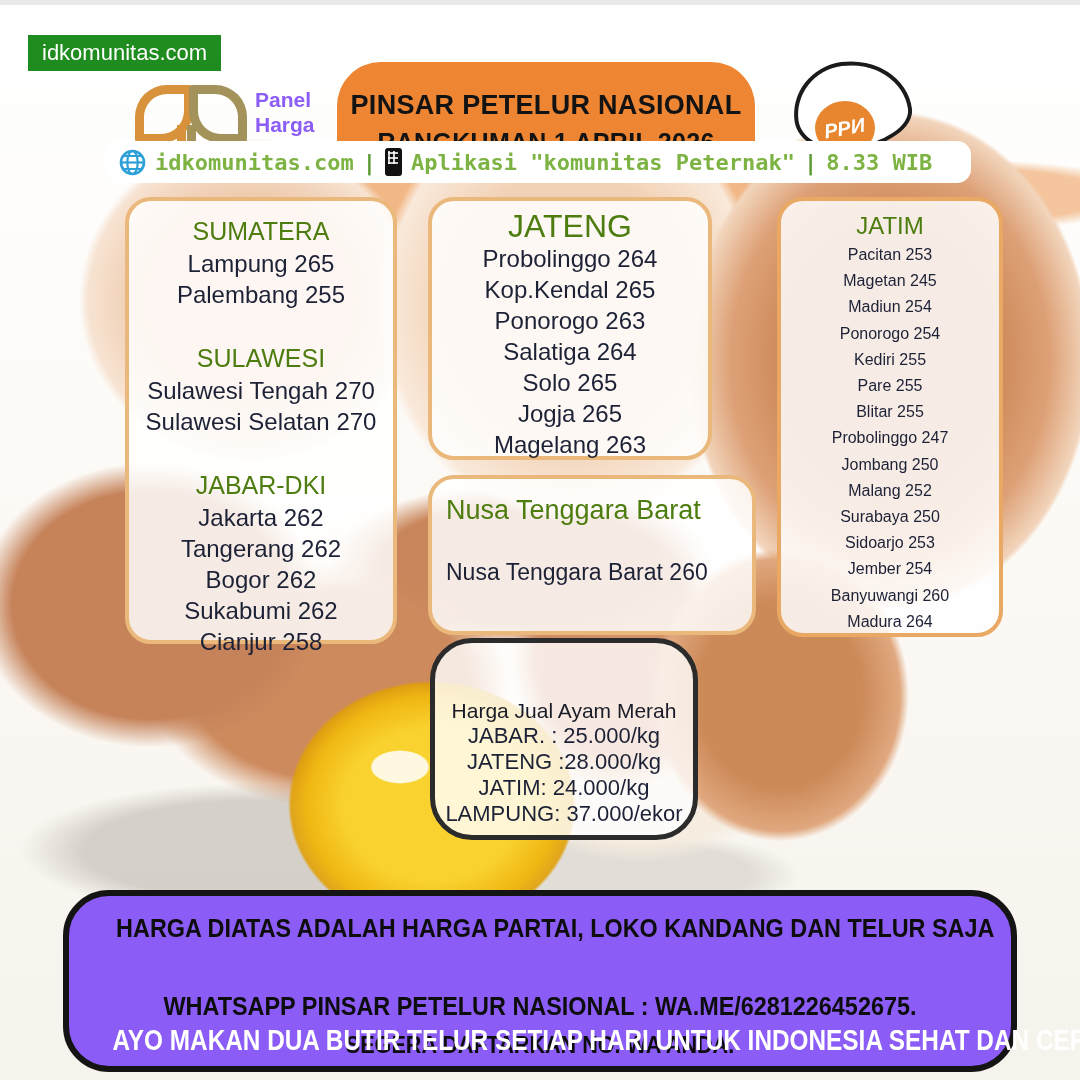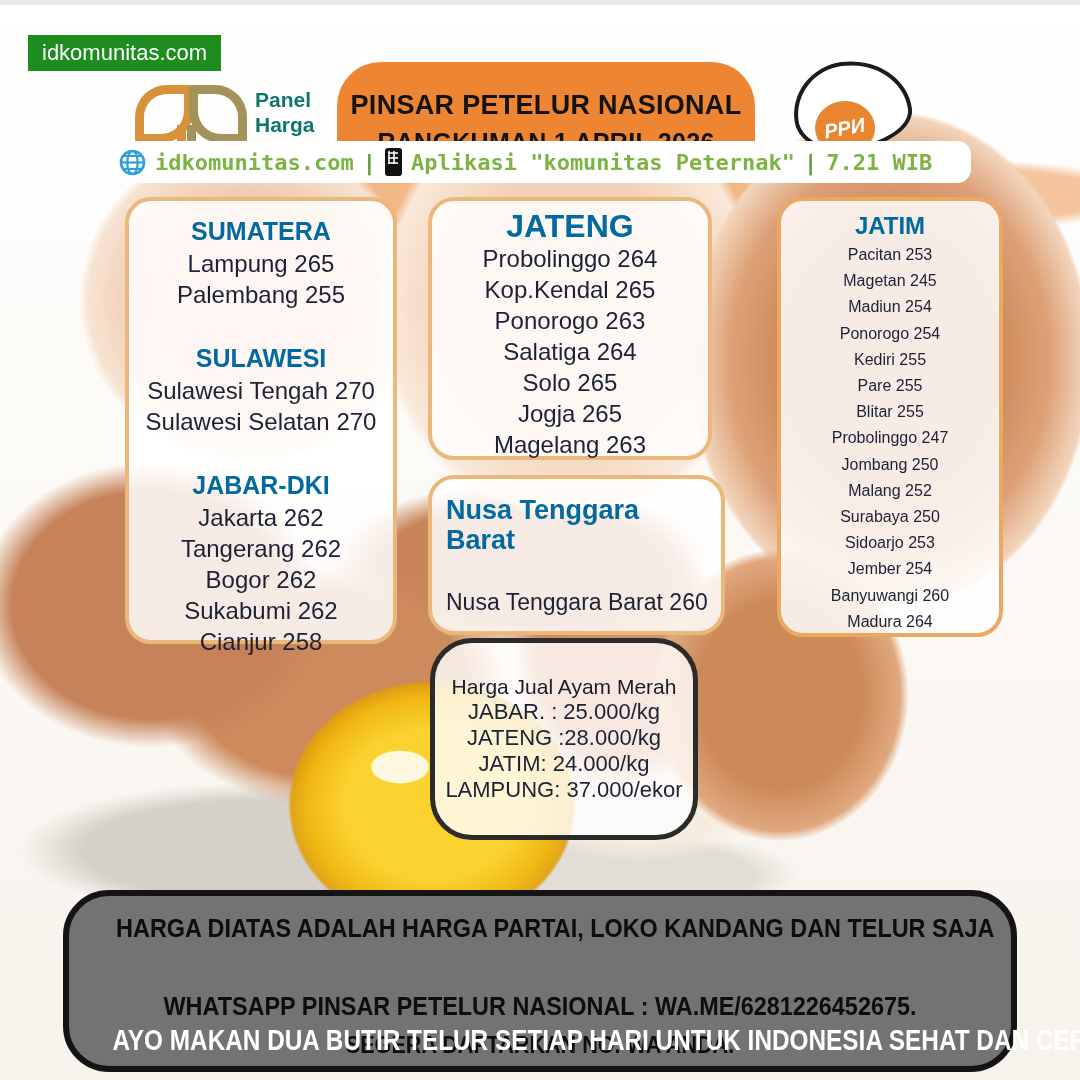--- a/index.html
+++ b/index.html
@@ -42,21 +42,21 @@
   .badge{position:absolute;left:28px;top:30px;z-index:5;background:#1E8C1E;color:#fff;
          font-size:22px;padding:5px 14px;line-height:1.2;}
   .logo{position:absolute;left:133px;top:80px;z-index:1;display:flex;gap:12px;}
   .leaves{position:relative;width:110px;height:78px;}
   .leaf-l{position:absolute;left:2px;top:0;width:40px;height:40px;border:9px solid #D8923C;
           border-radius:55% 4px 55% 4px;}
   .leaf-r{position:absolute;left:56px;top:0;width:40px;height:40px;border:9px solid #A3925A;
           border-radius:4px 55% 4px 55%;}
   .stem-l{position:absolute;left:44px;top:40px;width:9px;height:38px;background:#D8923C;border-radius:0 0 3px 3px;}
   .stem-r{position:absolute;left:54px;top:40px;width:9px;height:38px;background:#A3925A;border-radius:0 0 3px 3px;}
-  .logo-text{color:#0f766e;font-size:21px;font-weight:700;line-height:25px;padding-top:2px;}
+  .logo-text{color:#8b5cf6;font-size:21px;font-weight:700;line-height:25px;padding-top:2px;}
 
   .header{position:absolute;left:337px;top:57px;width:418px;height:112px;z-index:2;
           background:#ED8532;border-radius:44px 44px 0 0;text-align:center;color:#131313;}
   .header .t1{font-size:27px;font-weight:800;margin-top:28px;letter-spacing:.3px;}
   .header .t2{font-size:25px;font-weight:800;margin-top:7px;letter-spacing:.3px;}
 
   .ppn{position:absolute;left:793px;top:56px;width:118px;height:90px;z-index:2;}
   .ppn .egg{position:absolute;inset:0;background:#fff;border:4px solid #1b1b1b;
             border-radius:46% 54% 56% 44% / 58% 62% 38% 42%;transform:rotate(-8deg);}
   .ppn .disc{position:absolute;left:22px;top:40px;width:60px;height:54px;background:#E8862F;
@@ -68,49 +68,49 @@
            font-family:"DejaVu Sans Mono",monospace;font-weight:700;font-size:22px;color:#7DB343;white-space:nowrap;}
   .infobar .sep{color:#5b9a33;}
   .phone{width:17px;height:28px;background:#111;border-radius:3px;flex:0 0 auto;
          background-image:repeating-linear-gradient(0deg,rgba(255,255,255,.8) 0 2px,transparent 2px 5px),
                           repeating-linear-gradient(90deg,rgba(255,255,255,.8) 0 2px,transparent 2px 5px);
          background-size:10px 13px;background-position:3px 3px;background-repeat:no-repeat;}
 
   
   .box{position:absolute;z-index:2;background:rgba(255,255,255,.84);border:4px solid #EBB87C;
        border-radius:26px;box-sizing:border-box;color:#1c2136;text-align:center;}
-  .box .title{font-weight:700;color:#0369a1;}
+  .box .title{font-weight:400;color:#4d7c0f;}
   .row{white-space:nowrap;}
 
   .box-left{left:125px;top:192px;width:272px;height:447px;padding-top:13px;}
   .box-left .title{font-size:25px;line-height:34px;}
   .box-left .row{font-size:24px;line-height:31px;}
   .box-left .group{margin-bottom:31px;}
   .box-left .group:last-child{margin-bottom:0;}
 
   .box-jateng{left:428px;top:192px;width:284px;height:263px;padding-top:9px;}
   .box-jateng .title{font-size:32px;line-height:33px;}
   .box-jateng .row{font-size:24px;line-height:31px;}
 
-  .box-ntb{left:428px;top:470px;width:297px;height:160px;text-align:left;padding:16px 14px;}
+  .box-ntb{left:428px;top:470px;width:328px;height:160px;text-align:left;padding:16px 14px;}
   .box-ntb .title{font-size:27px;line-height:30px;}
   .box-ntb .row{font-size:23px;margin-top:34px;}
 
   .box-ayam{left:430px;top:633px;width:268px;height:202px;border:5px solid #2b2b2b;border-radius:42px;
-            background:rgba(255,255,255,.8);display:flex;flex-direction:column;justify-content:center;
-            padding:24px 4px;}
+            background:rgba(255,255,255,.8);display:flex;flex-direction:column;justify-content:flex-end;
+            padding:8px 4px;}
   .box-ayam .title{font-size:21px;font-weight:400;color:#191c28;}
   .box-ayam .row{font-size:22px;}
 
   .box-jatim{left:777px;top:192px;width:226px;height:440px;padding-top:9px;border-color:#e9a964;}
   .box-jatim .title{font-size:24px;line-height:32px;}
   .box-jatim .row{font-size:16px;line-height:26.2px;}
 
   
-  .footer{position:absolute;left:63px;top:885px;width:954px;height:182px;z-index:3;background:#737373;
+  .footer{position:absolute;left:63px;top:885px;width:954px;height:182px;z-index:3;background:#8b5cf6;
           border:6px solid #141414;border-radius:46px;box-sizing:border-box;text-align:center;color:#0d0d0d;}
   .footer .cond{white-space:nowrap;transform:scaleX(.9);transform-origin:center;font-weight:800;}
   .footer .l1{font-size:26px;margin-top:17px;}
   .footer .l2{font-size:26px;margin-top:47px;}
   .footer .l3{font-size:24px;margin-top:9px;}
   .footer .l4{position:absolute;left:-38px;right:-38px;bottom:9px;color:#fff;font-size:29px;
               transform:scaleX(.84);}
 </style>
 </head>
 <body>
@@ -152,21 +152,21 @@
       <ellipse cx="13.5" cy="13.5" rx="5.2" ry="11.5" fill="none" stroke="#2da0d8" stroke-width="2.2"></ellipse>
       <line x1="2" y1="13.5" x2="25" y2="13.5" stroke="#2da0d8" stroke-width="2.2"></line>
       <line x1="4" y1="7" x2="23" y2="7" stroke="#2da0d8" stroke-width="2"></line>
       <line x1="4" y1="20" x2="23" y2="20" stroke="#2da0d8" stroke-width="2"></line>
     </svg>
     <span>idkomunitas.com</span>
     <span class="sep">|</span>
     <span class="phone"></span>
     <span>Aplikasi "komunitas Peternak"</span>
     <span class="sep">|</span>
-    <span>7.21 WIB</span>
+    <span>8.33 WIB</span>
   </div>
 
   <div class="box box-left">
     <div class="group">
       <div class="title">SUMATERA</div>
       <div>
 
       <div class="row"><span>Lampung</span> <span>265</span></div>
           <div class="row"><span>Palembang</span> <span>255</span></div>
         </div>

